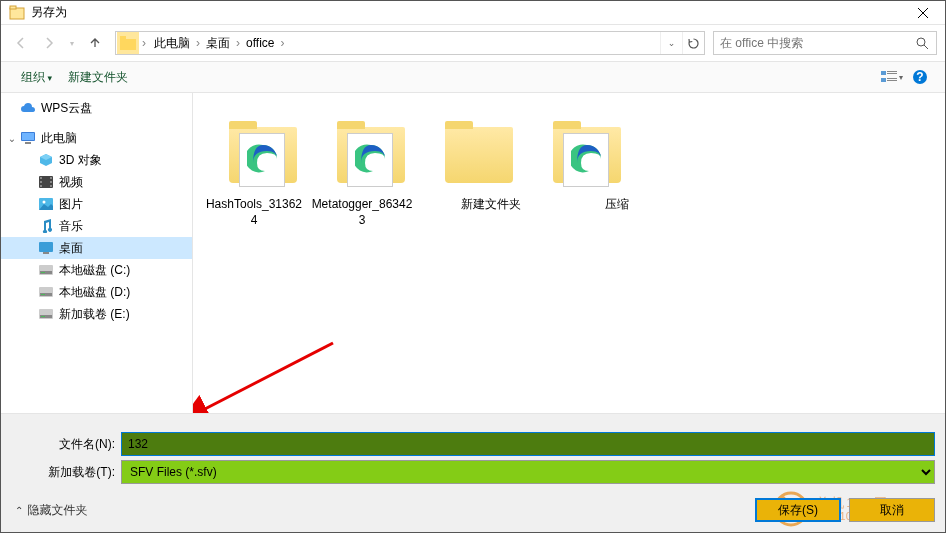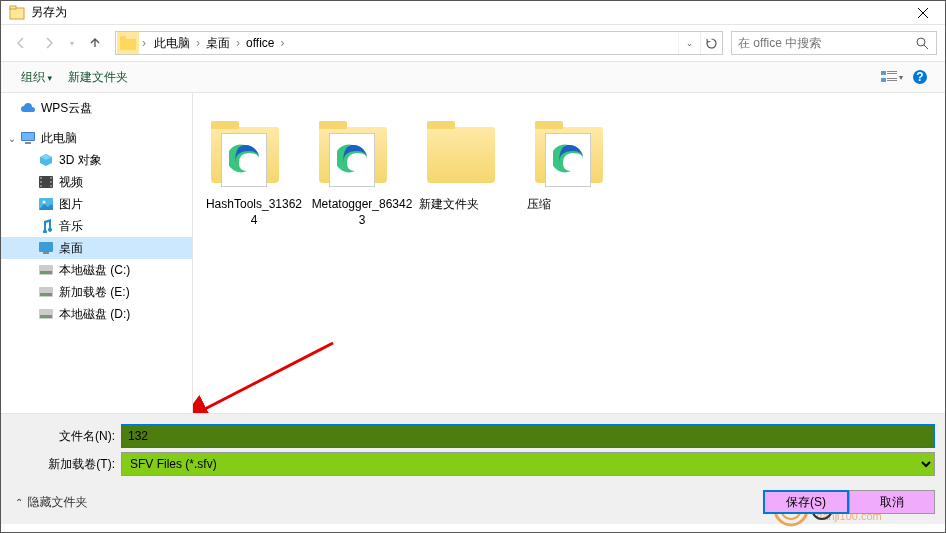--- a/index.html
+++ b/index.html
@@ -13,21 +13,21 @@
     .navbar { height: 36px; display: flex; align-items: center; padding: 0 8px; gap: 4px; }
     .nav-btn { width: 24px; height: 24px; display: flex; align-items: center; justify-content: center; color: #999; cursor: pointer; }
     .nav-btn.disabled { opacity: 0.5; }
     .breadcrumb-bar { flex: 1; height: 24px; border: 1px solid #ccc; display: flex; align-items: center; margin: 0 4px; }
     .breadcrumb-icon { width: 22px; height: 22px; display: flex; align-items: center; justify-content: center; background: #ffe79c; margin: 1px; }
     .breadcrumb-items { flex: 1; display: flex; align-items: center; padding-left: 2px; }
     .breadcrumb-item { padding: 0 4px; cursor: pointer; }
     .breadcrumb-sep { color: #888; padding: 0 2px; }
     .breadcrumb-right { display: flex; }
     .breadcrumb-refresh, .breadcrumb-drop { width: 22px; height: 22px; display: flex; align-items: center; justify-content: center; border-left: 1px solid #eee; cursor: pointer; }
-    .search-box { width: 206px; height: 24px; border: 1px solid #ccc; display: flex; align-items: center; }
+    .search-box { width: 224px; height: 24px; border: 1px solid #ccc; display: flex; align-items: center; }
     .search-input { flex: 1; border: none; outline: none; padding: 0 6px; color: #888; font-size: 12px; }
     .search-btn { width: 28px; height: 22px; display: flex; align-items: center; justify-content: center; cursor: pointer; }
     
     .toolbar { height: 32px; display: flex; align-items: center; padding: 0 12px; border-top: 1px solid #e5e5e5; border-bottom: 1px solid #e5e5e5; background: #fafafa; }
     .toolbar-item { padding: 4px 8px; cursor: pointer; color: #14532d; }
     .toolbar-item.org::after { content: " ▾"; font-size: 9px; }
     .toolbar-spacer { flex: 1; }
     .toolbar-icon-btn { width: 26px; height: 24px; display: flex; align-items: center; justify-content: center; cursor: pointer; margin-left: 2px; }
     
     .main { flex: 1; display: flex; height: 320px; }
@@ -35,38 +35,38 @@
     .tree-item { height: 22px; display: flex; align-items: center; cursor: pointer; white-space: nowrap; }
     .tree-item.selected { background: #cce8ff; }
     .tree-indent { display: inline-block; }
     .tree-indent.l0 { width: 4px; }
     .tree-indent.l1 { width: 22px; }
     .tree-toggle { width: 14px; display: inline-flex; justify-content: center; color: #666; font-size: 10px; }
     .tree-icon { width: 18px; height: 18px; display: inline-flex; align-items: center; justify-content: center; margin-right: 4px; }
     .tree-spacer { height: 8px; }
     
     .content { flex: 1; padding: 12px 8px; display: flex; align-items: flex-start; gap: 2px; overflow: auto; position: relative; }
-    .file-item { width: 106px; display: flex; flex-direction: column; align-items: flex-start; cursor: pointer; padding: 4px 2px; }
+    .file-item { width: 106px; display: flex; flex-direction: column; align-items: flex-end; cursor: pointer; padding: 4px 2px; }
     .file-thumb { width: 84px; height: 84px; display: flex; align-items: center; justify-content: center; position: relative; }
     .folder-bg { width: 68px; height: 56px; background: linear-gradient(#ffe9a6, #f5d66f); border-radius: 2px 2px 4px 4px; position: relative; margin-top: 8px; }
     .folder-bg::before { content: ""; position: absolute; top: -6px; left: 0; width: 28px; height: 8px; background: #f5d66f; border-radius: 2px 2px 0 0; }
     .folder-paper { position: absolute; left: 10px; top: 6px; width: 46px; height: 54px; background: #fff; border: 1px solid #ccc; }
     .folder-inner-icon { position: absolute; left: 18px; top: 16px; width: 32px; height: 32px; }
     .file-label { text-align: center; margin-top: 4px; line-height: 1.3; word-break: break-all; }
     
     .red-arrow { position: absolute; pointer-events: none; z-index: 10; }
     
-    .bottom { border-top: 1px solid #e5e5e5; padding: 6px 10px 10px 10px; background: #f0f0f0; }
+    .bottom { border-top: 1px solid #e5e5e5; padding: 14px 10px 10px 10px; background: #f0f0f0; }
     .field-row { display: flex; align-items: center; margin-top: 4px; }
     .field-label { width: 110px; text-align: right; padding-right: 6px; }
     .field-input { flex: 1; height: 24px; border: 1px solid #0078d7; padding: 0 6px; outline: none; background: #4d7c0f; }
     .field-select { flex: 1; height: 24px; border: 1px solid #999; padding: 0 4px; background: #84cc16; }
     .bottom-actions { display: flex; align-items: center; margin-top: 14px; }
     .hide-folders { display: flex; align-items: center; gap: 4px; cursor: pointer; color: #333; padding-left: 4px; }
-    .btn { width: 86px; height: 24px; border: 1px solid #999; background: #f0abfc; cursor: pointer; position: relative; z-index: 5; }
+    .btn { width: 86px; height: 24px; border: 1px solid #999; background: #eab308; cursor: pointer; margin-left: 8px; position: relative; z-index: 5; }
     .btn.primary { border: 1px solid #0078d7; box-shadow: 0 0 0 1px #0078d7 inset; }
     
     .watermark { position: absolute; right: 56px; bottom: 4px; display: flex; align-items: center; gap: 6px; opacity: 0.85; z-index: 2; }
     .watermark-logo { width: 38px; height: 38px; position: relative; }
     .watermark-text { display: flex; flex-direction: column; line-height: 1.1; }
     .watermark-cn { font-size: 13px; color: #e8a56b; letter-spacing: 2px; }
     .watermark-url { font-size: 11px; color: #e8a56b; }
     .add-circle { position: absolute; right: 112px; bottom: 12px; width: 22px; height: 22px; border: 2px solid #333; border-radius: 50%; display: flex; align-items: center; justify-content: center; font-size: 16px; font-weight: bold; z-index: 3; }
   </style>
 </head>
@@ -264,33 +264,33 @@
     <div class="tree-item">
         <span class="tree-indent l1"></span>
         <span class="tree-toggle"></span>
         <span class="tree-icon">
           <svg width="14" height="10">
             <rect width="14" height="10" fill="#ccc" rx="1"></rect>
             <rect x="1" y="6" width="12" height="3" fill="#888"></rect>
             <rect x="2" y="7" width="4" height="1" fill="#4db85a"></rect>
           </svg>
         </span>
-        <span>新加载卷 (E:)</span>
+        <span>本地磁盘 (D:)</span>
       </div>
     <div class="tree-item">
         <span class="tree-indent l1"></span>
         <span class="tree-toggle"></span>
         <span class="tree-icon">
           <svg width="14" height="10">
             <rect width="14" height="10" fill="#ccc" rx="1"></rect>
             <rect x="1" y="6" width="12" height="3" fill="#888"></rect>
             <rect x="2" y="7" width="4" height="1" fill="#4db85a"></rect>
           </svg>
         </span>
-        <span>本地磁盘 (D:)</span>
+        <span>新加载卷 (E:)</span>
       </div>
   </div>
 
   <div class="content">
     <div class="file-item">
       <div class="file-thumb">
           <div class="folder-bg">
             <div class="folder-paper"></div>
             <span class="folder-inner-icon"><svg viewBox="0 0 32 32">
                 <path d="M16 2 A14 14 0 0 1 30 16 Q30 10 20 10 Q10 10 10 20 Q10 28 18 28 A14 14 0 1 1 16 2" fill="#39c481"></path>

